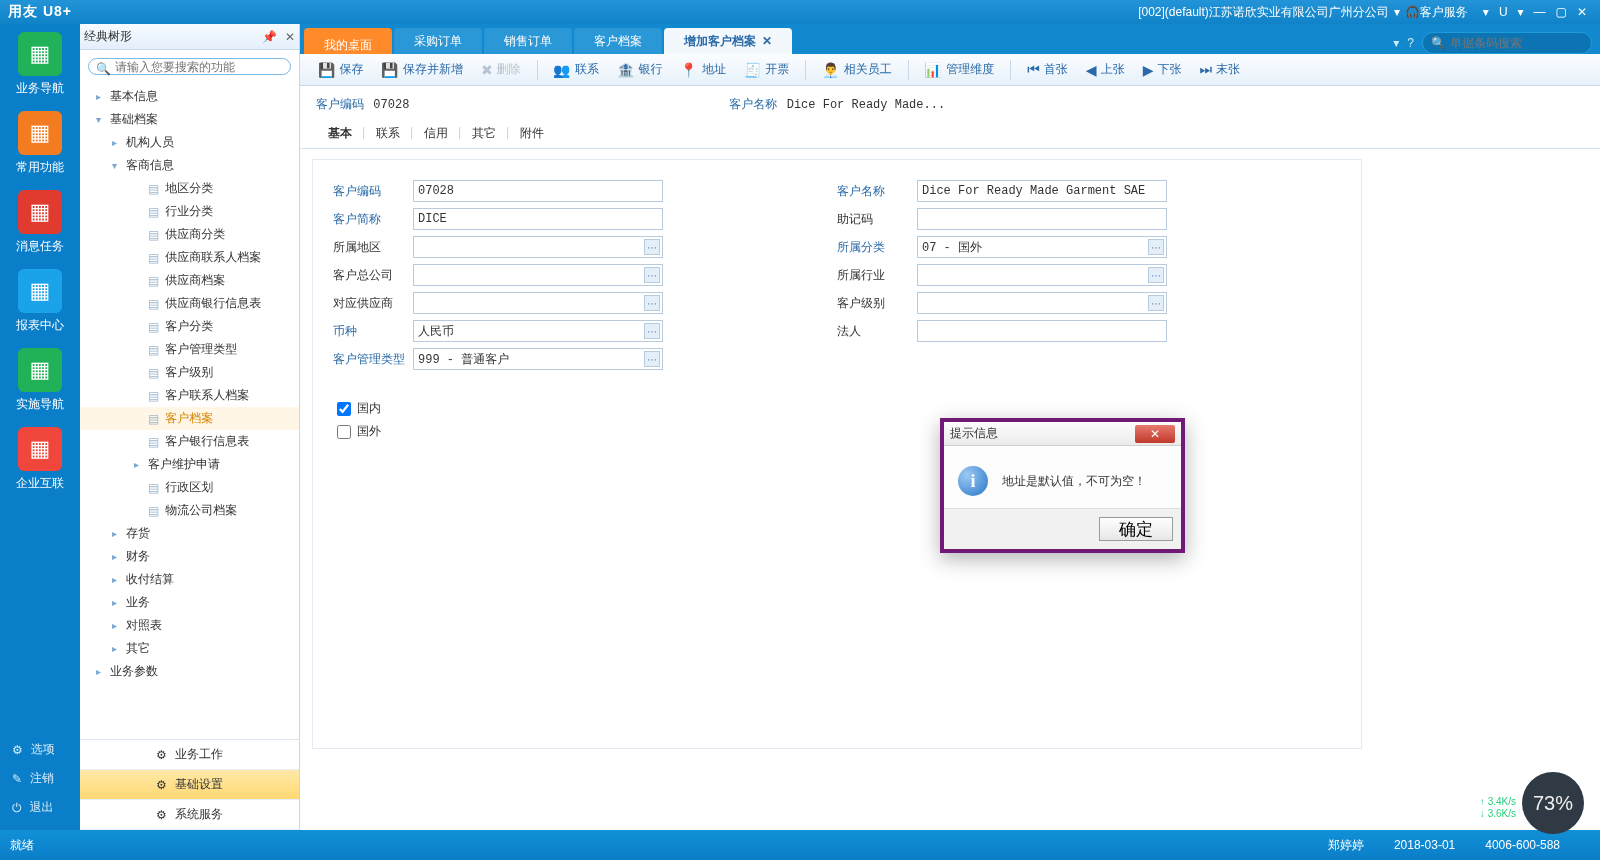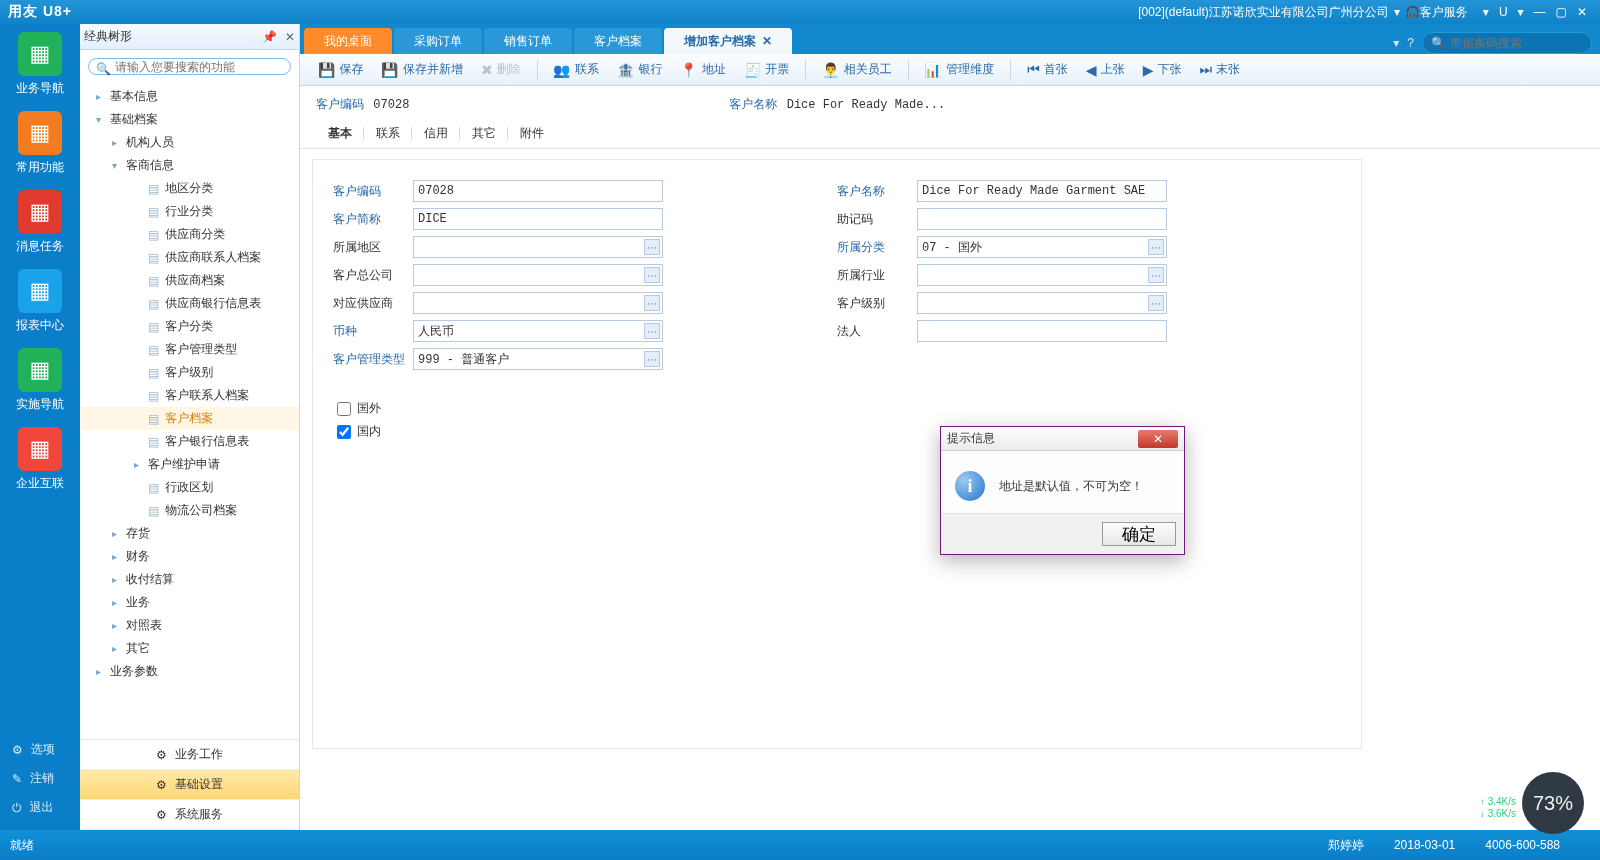--- a/index.html
+++ b/index.html
@@ -39,21 +39,21 @@
 .tnode .dicon { color:#9fb9d0; }
 .tnode.sel { color: #d68400; background:rgba(255,230,180,0.35);}
 .tree-bottombar { border-top:1px solid #dbe6f1;}
 .tb-item { height:30px; display:flex; align-items:center; justify-content:center; gap:8px; border-bottom:1px solid #e6eef6; cursor:pointer;}
 .tb-item.active { background: linear-gradient(#ffe9a8,#ffd873); }
 
 
 .main { flex: 1; background: #0a7ec8; display: flex; flex-direction: column; }
 .tabsbar { height: 30px; background: #1289cf; display: flex; align-items: flex-end; padding-left: 4px; gap:0; }
 .tab { height: 26px; padding: 0 20px; border-radius: 4px 4px 0 0; color: #fff; display: flex; align-items: center; gap: 6px; font-size: 12px; cursor: pointer; background: #2a97d7; margin-right:2px;}
-.tab.home { background: #ff8a2a; }
+.tab.home { background: #ff8a2a; align-items: flex-end; }
 .tab.active { background: #f3f8fc; color: #2a6aa8; font-weight: bold; }
 .tab .x { font-size: 12px; color: inherit; }
 .tabs-right { margin-left:auto; display:flex; align-items:center; padding-right:8px; gap:8px;}
 .search-box { width: 170px; height: 22px; border-radius: 11px; background: #0d74b3; border: 1px solid #1d9bdb; display:flex; align-items:center; padding:0 8px;}
 .search-box input { flex:1; background:transparent; border:none; color:#cce6f7; font-size:12px; outline:none;}
 .search-box .mag { color:#cfe8f8; margin-right:4px;}
 .hcircle { color:#cfe8f8; cursor:pointer; }
 
 .toolbar { height: 32px; background: linear-gradient(#fbfdff, #e7f1fa); border-bottom: 1px solid #c8d7e6; display: flex; align-items: center; padding: 0 10px; gap: 2px; }
 .tbtn { display: flex; align-items: center; gap: 4px; padding: 3px 8px; border-radius: 3px; cursor: pointer; color: #2a6aa8; }
@@ -75,21 +75,21 @@
 .form-row { display:flex; align-items:center; margin-bottom: 6px; }
 .form-cell { display:flex; align-items:center; width:50%; }
 .fc-label { width: 80px; text-align:left; color:#2a6aa8; font-size:12px;}
 .fc-label.plain { color:#333;}
 .fc-input { flex:0 0 250px; height:22px; border:1px solid #b8cadd; padding:0 4px; font-family:"Courier New",SimSun,monospace; font-size:12px; display:flex; align-items:center; position:relative;}
 .fc-input .lk { position:absolute; right:2px; top:2px; width:16px; height:16px; background:#e4eef8; border:1px solid #b8cadd; display:flex; align-items:center; justify-content:center; font-size:10px; color:#5a8bbd; cursor:pointer;}
 
 .checks { margin-top:30px; margin-left:4px;}
 .chk { display:flex; align-items:center; gap:6px; margin-bottom:6px; cursor:pointer;}
 .chk input { width:14px; height:14px;}
-.dialog { position:absolute; left:640px; top:340px; width:245px; background:#fdfdfd; border:1px solid #701a75; box-shadow:0 6px 20px rgba(0,0,0,0.3); }
+.dialog { position:absolute; left:640px; top:332px; width:245px; background:#fdfdfd; border:4px solid #701a75; box-shadow:0 6px 20px rgba(0,0,0,0.3); }
 .dlg-title { height:24px; background:linear-gradient(#fdfdfd,#ebebeb); display:flex; align-items:center; padding:0 6px; font-size:12px; border-bottom:1px solid #d0d0d0;}
 .dlg-title .sp{flex:1;}
 .dlg-close { width:40px; height:18px; background:linear-gradient(#e87a6e,#c0392b); border-radius:2px; color:#fff; display:flex; align-items:center; justify-content:center; font-size:12px; cursor:pointer;}
 .dlg-body { padding:20px 14px 12px; display:flex; align-items:center; gap:14px;}
 .dlg-info-icon { width:30px; height:30px; border-radius:50%; background:radial-gradient(circle at 30% 30%, #9cc9f3,#2676c8); color:#fff; display:flex; align-items:center; justify-content:center; font-weight:bold; font-family:Georgia,serif; font-size:18px;}
 .dlg-foot { padding:8px; text-align:right; background:#f1f1f1; border-top:1px solid #dedede;}
 .dlg-btn { width:74px; height:24px; border:1px solid #9a9a9a; background:linear-gradient(#fefefe,#e7e7e7); cursor:pointer; font-size:17px;}
 
 
 .statusbar { height: 30px; background: linear-gradient(#1190d6,#0a7ec8); display:flex; align-items:center; color:#fff; padding:0 10px; font-size:12px;}
@@ -498,26 +498,26 @@
             </div>
             <div class="form-row">
               <div class="form-cell">
                 <div class="fc-label">客户管理类型</div>
       <div class="fc-input">999 - 普通客户<span class="lk">⋯</span></div>
               </div>
             </div>
           </div>
         <div class="checks" id="checks">
             <label class="chk">
+              <input type="checkbox" checked="" style="">
+              <span>国内</span>
+            </label>
+            <label class="chk">
               <input type="checkbox" style="">
               <span>国外</span>
-            </label>
-            <label class="chk">
-              <input type="checkbox" checked="" style="">
-              <span>国内</span>
             </label>
           </div>
       </div>
 
       <div class="dialog">
         <div class="dlg-title">
           <span>提示信息</span>
           <span class="sp"></span>
           <span class="dlg-close">✕</span>
         </div>

